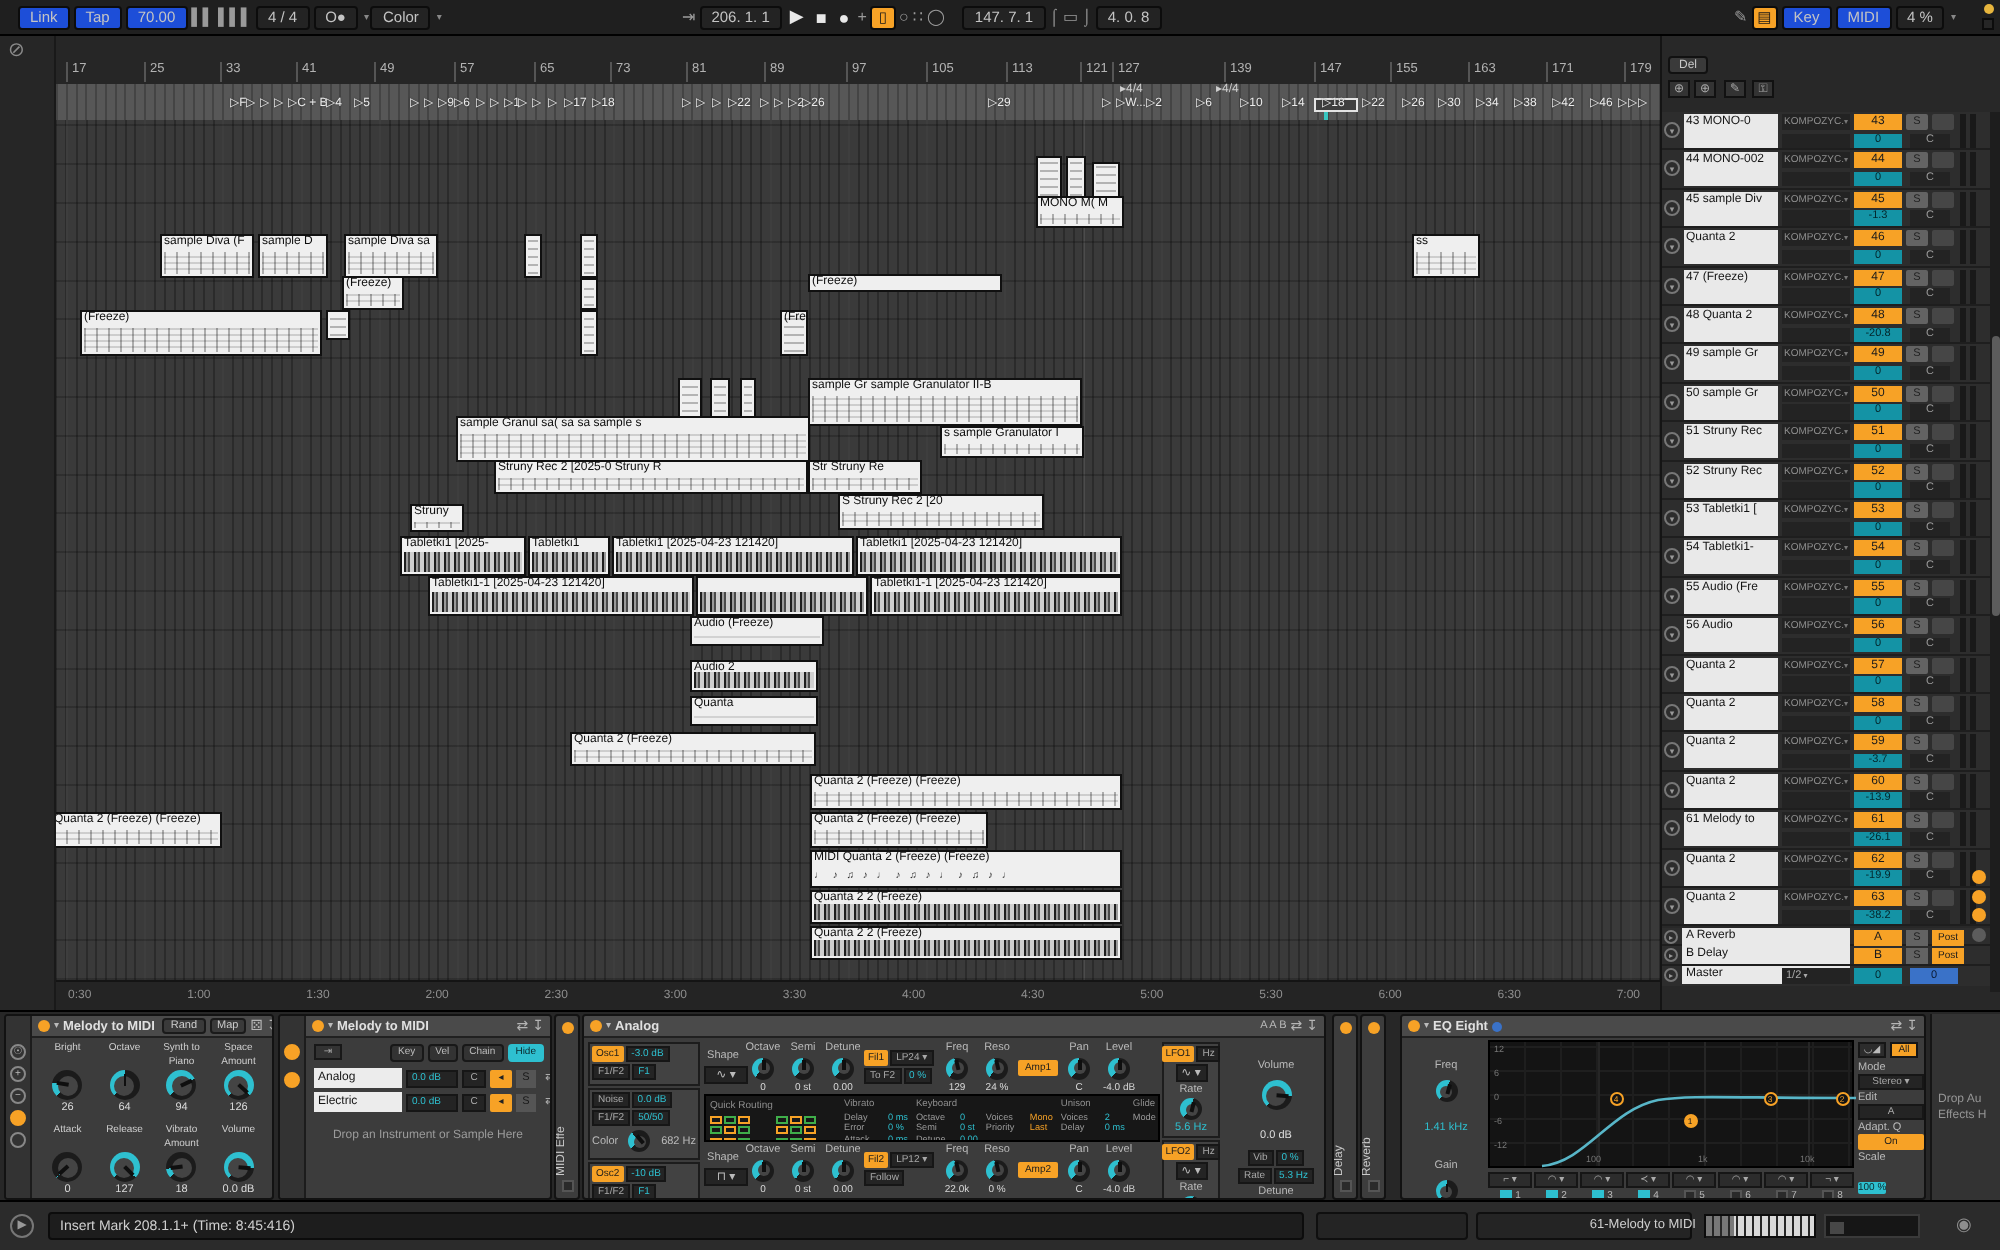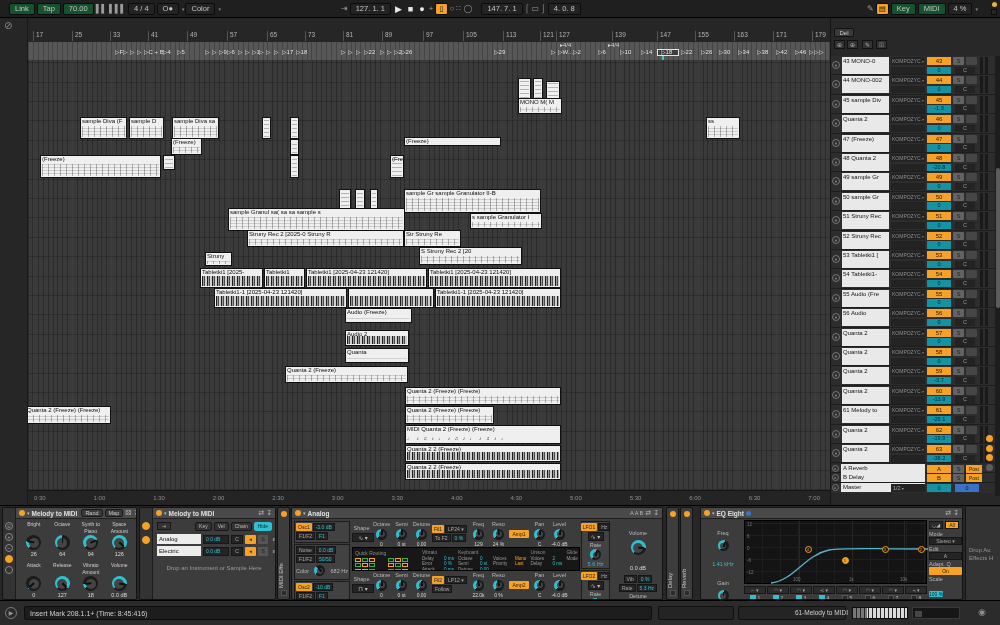--- a/index.html
+++ b/index.html
@@ -1,21 +1,21 @@
 <!DOCTYPE html>
 <html><head>
 <meta charset="utf-8">
 <style>
   html,body{margin:0;padding:0;background:#1a1a1a;width:1000px;height:625px;overflow:hidden;
     font-family:"Liberation Sans","DejaVu Sans",sans-serif;-webkit-font-smoothing:antialiased;}
   *{box-sizing:border-box;}
   
   #toolbar{position:absolute;left:0;top:0;width:1000px;height:18px;background:#1f1f1f;
     border-bottom:1px solid #000;display:flex;align-items:center;font-size:7.5px;color:#c4c4c4;}
-  .tbox{background:#14532d;border:1px solid #0c0c0c;border-radius:2px;padding:1px 5px;margin:0 1px;
+  .tbox{background:#1d4ed8;border:1px solid #0c0c0c;border-radius:2px;padding:1px 5px;margin:0 1px;
     height:12px;display:inline-flex;align-items:center;white-space:nowrap;}
   .tbox.dark{background:#232323;}
   .tbox.orange{background:#f7a226;color:#181818;}
   .tico{color:#9a9a9a;font-size:8px;margin:0 1px;}
   .caret{font-size:5px;color:#888;margin-left:2px;}
   #tb-left{display:flex;align-items:center;margin-left:8px;}
   #tb-mid{display:flex;align-items:center;position:absolute;left:340px;}
   #tb-right{display:flex;align-items:center;position:absolute;right:22px;}
   .transport{font-size:9px;color:#e8e8e8;margin:0 3px;}
   #tb-inds{position:absolute;right:2px;top:1px;width:10px;height:16px;}
@@ -269,21 +269,21 @@
     <span class="tico">▌▌</span>
     <span class="tico">▌▌▌</span>
     <span class="tbox dark">4 / 4</span>
     <span class="tbox dark">O●</span>
     <span class="caret">▾</span>
     <span class="tbox dark">Color</span>
     <span class="caret">▾</span>
   </div>
   <div id="tb-mid">
     <span class="tico">⇥</span>
-    <span class="tbox dark">127. 1. 1</span>
+    <span class="tbox dark">206. 1. 1</span>
     <span class="transport">▶</span>
     <span class="transport">■</span>
     <span class="transport">●</span>
     <span class="tico">+</span>
     <span class="tbox orange" style="padding:1px 3px">▯</span>
     <span class="tico">○</span>
     <span class="tico">∷</span>
     <span class="tico">◯</span>
     <span class="tbox dark" style="margin-left:8px">147. 7. 1</span>
     <span class="tico">⌠</span>

